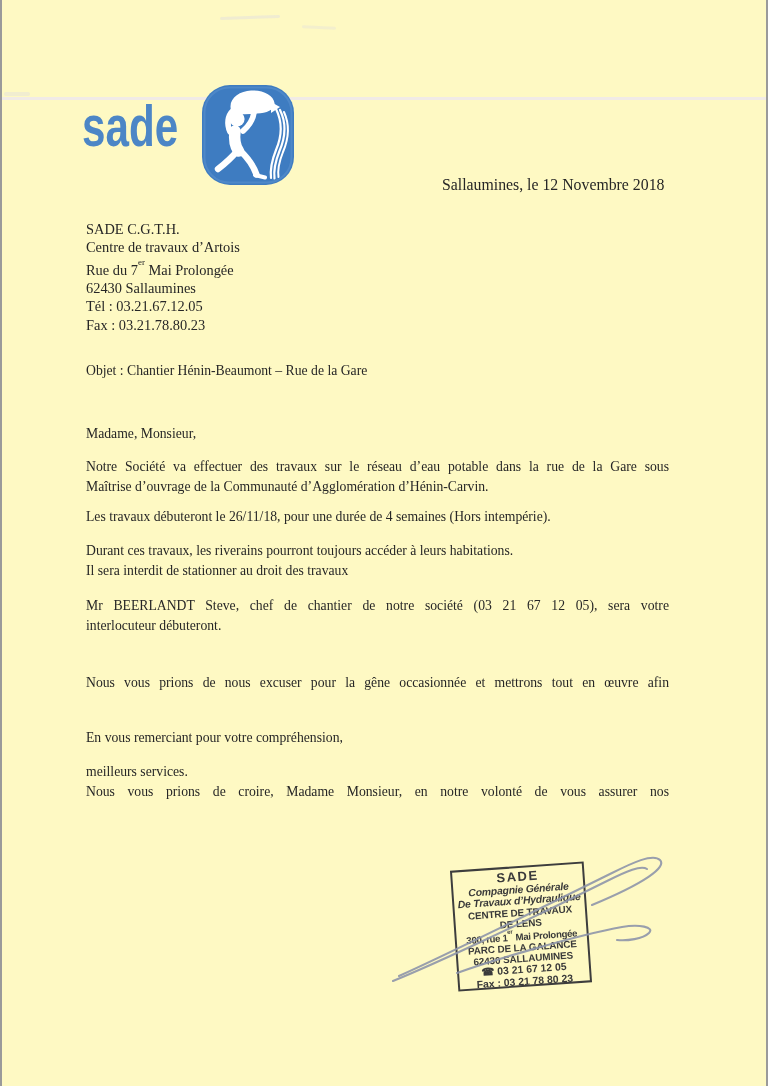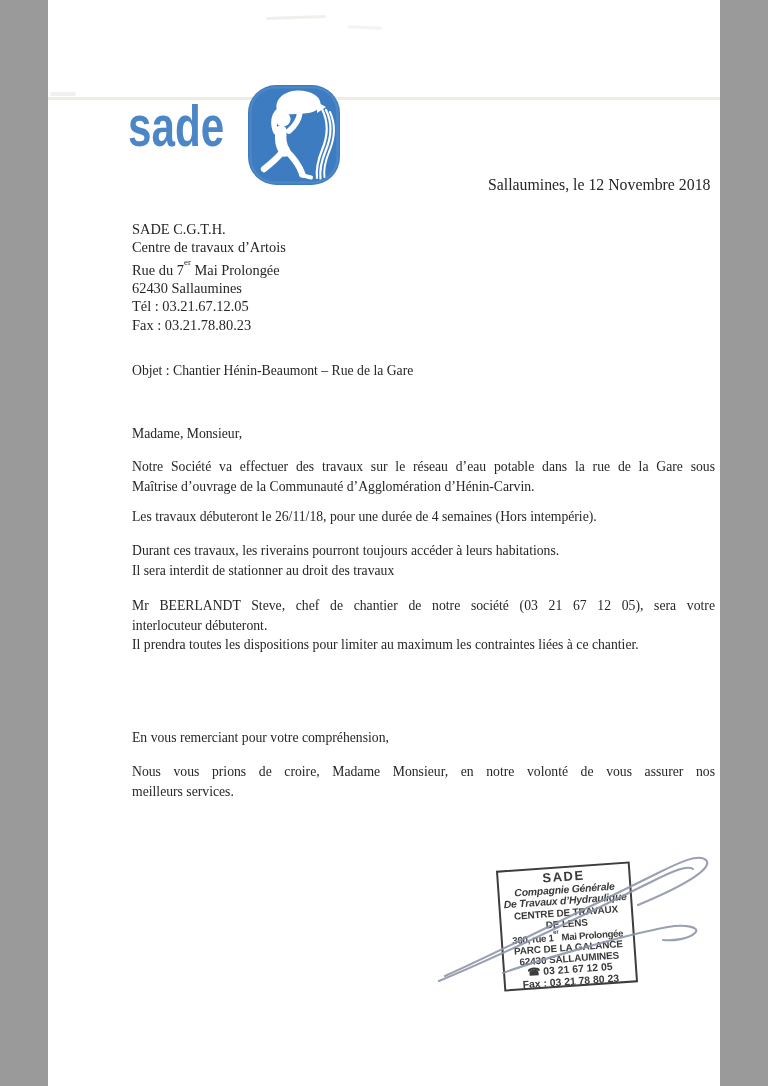--- a/index.html
+++ b/index.html
@@ -1,17 +1,17 @@
 <!DOCTYPE html>
 <html><head>
 <meta charset="utf-8">
 <style>
   html,body{margin:0;padding:0;background:#9a9a9a;}
   .page{
-    position:relative;width:672px;height:1086px;background:#ffffff;
+    position:relative;width:764px;height:1086px;background:#fef9c3;
     font-family:"Liberation Serif",serif;color:#262626;overflow:hidden;
     margin:0 auto;
   }
   
   .scanline{position:absolute;left:0;top:97px;width:768px;height:3px;background:#f1ebe6;}
   .speck{position:absolute;background:#e4e1dd;border-radius:2px;}
   .speck.a{left:218px;top:16px;width:60px;height:3px;opacity:.55;transform:rotate(-2deg);}
   .speck.b{left:300px;top:26px;width:34px;height:3px;opacity:.4;transform:rotate(3deg);}
   .speck.c{left:2px;top:92px;width:26px;height:4px;opacity:.5;}
 
@@ -125,33 +125,33 @@
   </div>
 
   <div class="para p3">
     <div class="line">Durant ces travaux, les riverains pourront toujours accéder à leurs habitations.</div>
     <div class="line">Il sera interdit de stationner au droit des travaux</div>
   </div>
 
   <div class="para p4">
     <div class="line j">Mr BEERLANDT Steve, chef de chantier de notre société (03 21 67 12 05), sera votre</div>
     <div class="line">interlocuteur débuteront.</div>
-    <div class="line">Il prendra toutes les dispositions pour limiter au maximum les contraintes liées à ce chantier.</div>
   </div>
 
   <div class="para p5">
+    <div class="line j">Nous vous prions de nous excuser pour la gêne occasionnée et mettrons tout en œuvre afin</div>
   </div>
 
   <div class="para p6">
     <div class="line">En vous remerciant pour votre compréhension,</div>
   </div>
 
   <div class="para p7">
+    <div class="line">meilleurs services.</div>
     <div class="line j">Nous vous prions de croire, Madame Monsieur, en notre volonté de vous assurer nos</div>
-    <div class="line">meilleurs services.</div>
   </div>
 
   <div class="stamp">
     <div class="s1">SADE</div>
     <div class="s2">Compagnie Générale</div>
     <div class="s3">De Travaux d’Hydraulique</div>
     <div class="s4">CENTRE DE TRAVAUX</div>
     <div class="s5">DE LENS</div>
     <div class="s6"><span>300, rue 1</span><sup class="ord">er</sup><span> Mai Prolongée</span></div>
     <div class="s7">PARC DE LA GALANCE</div>

